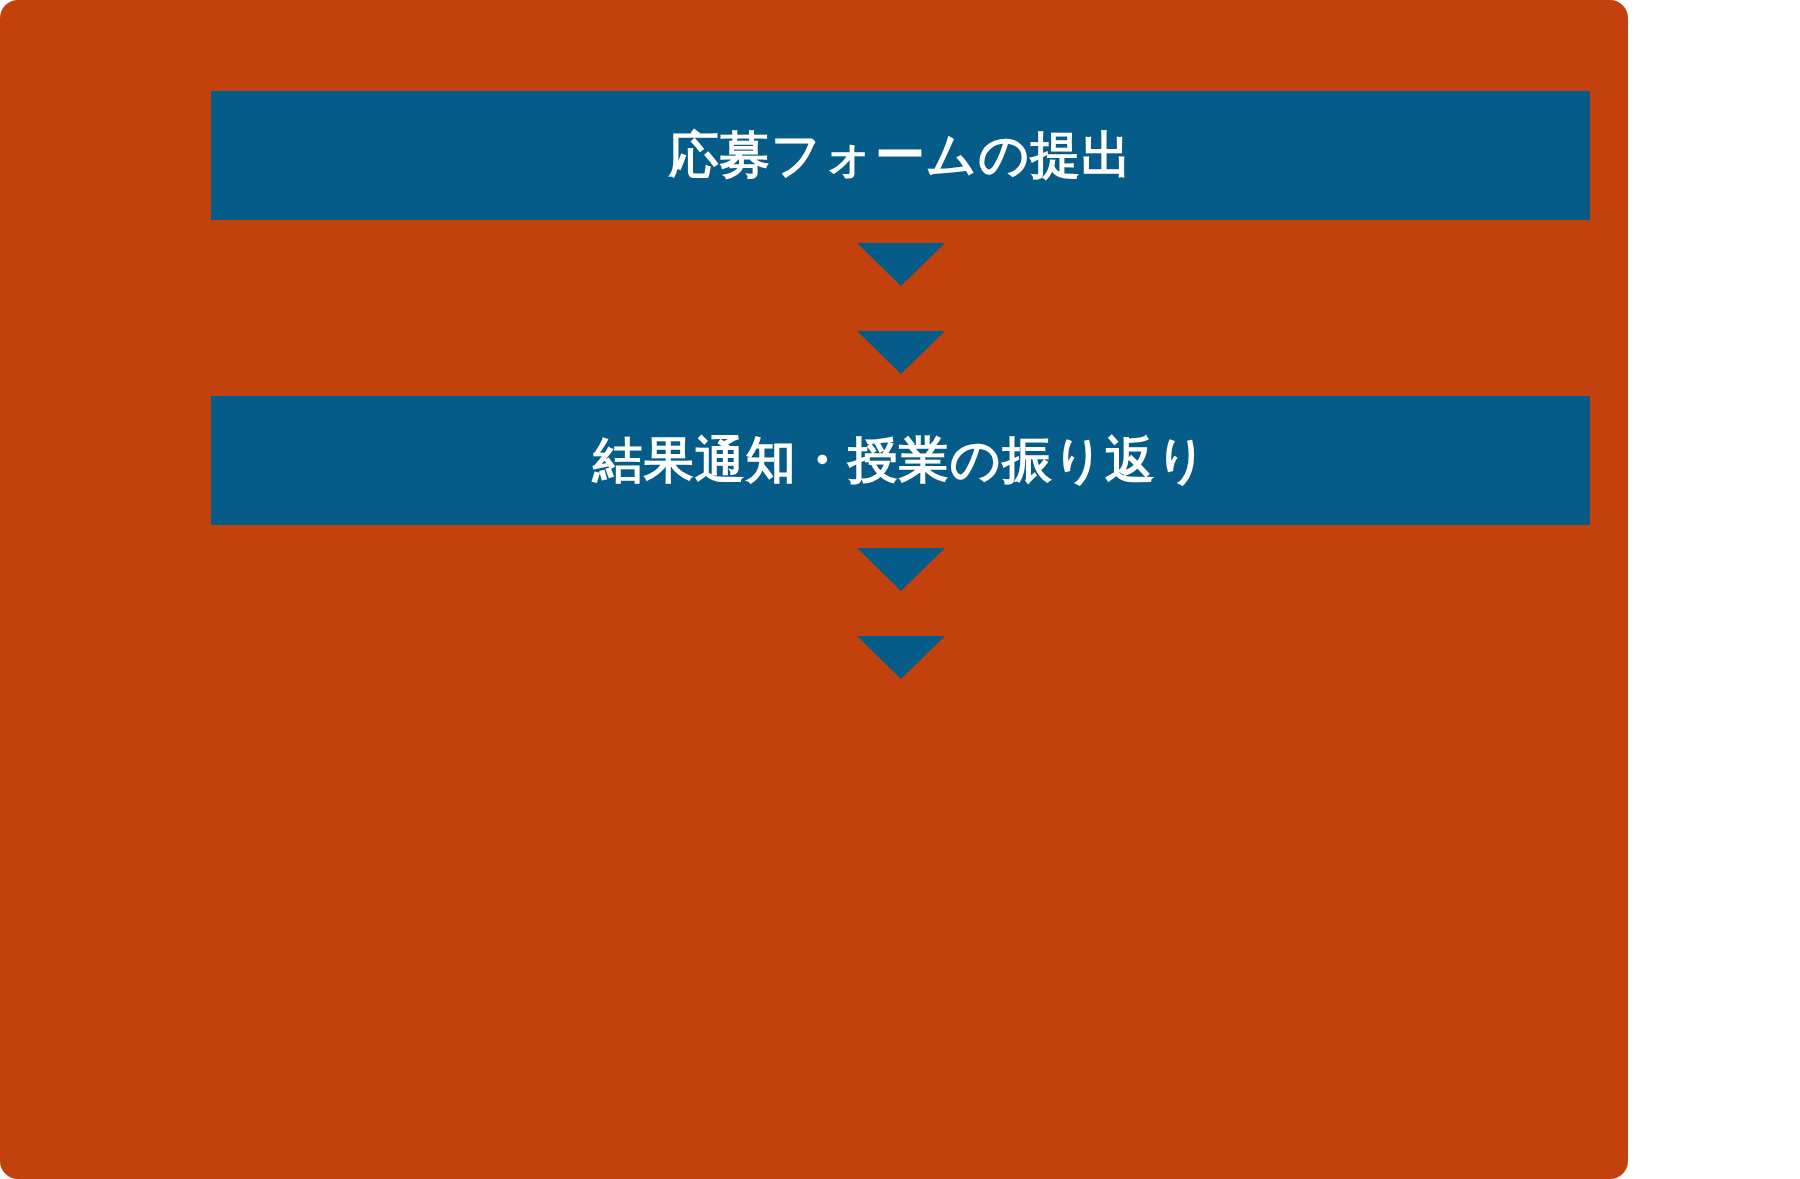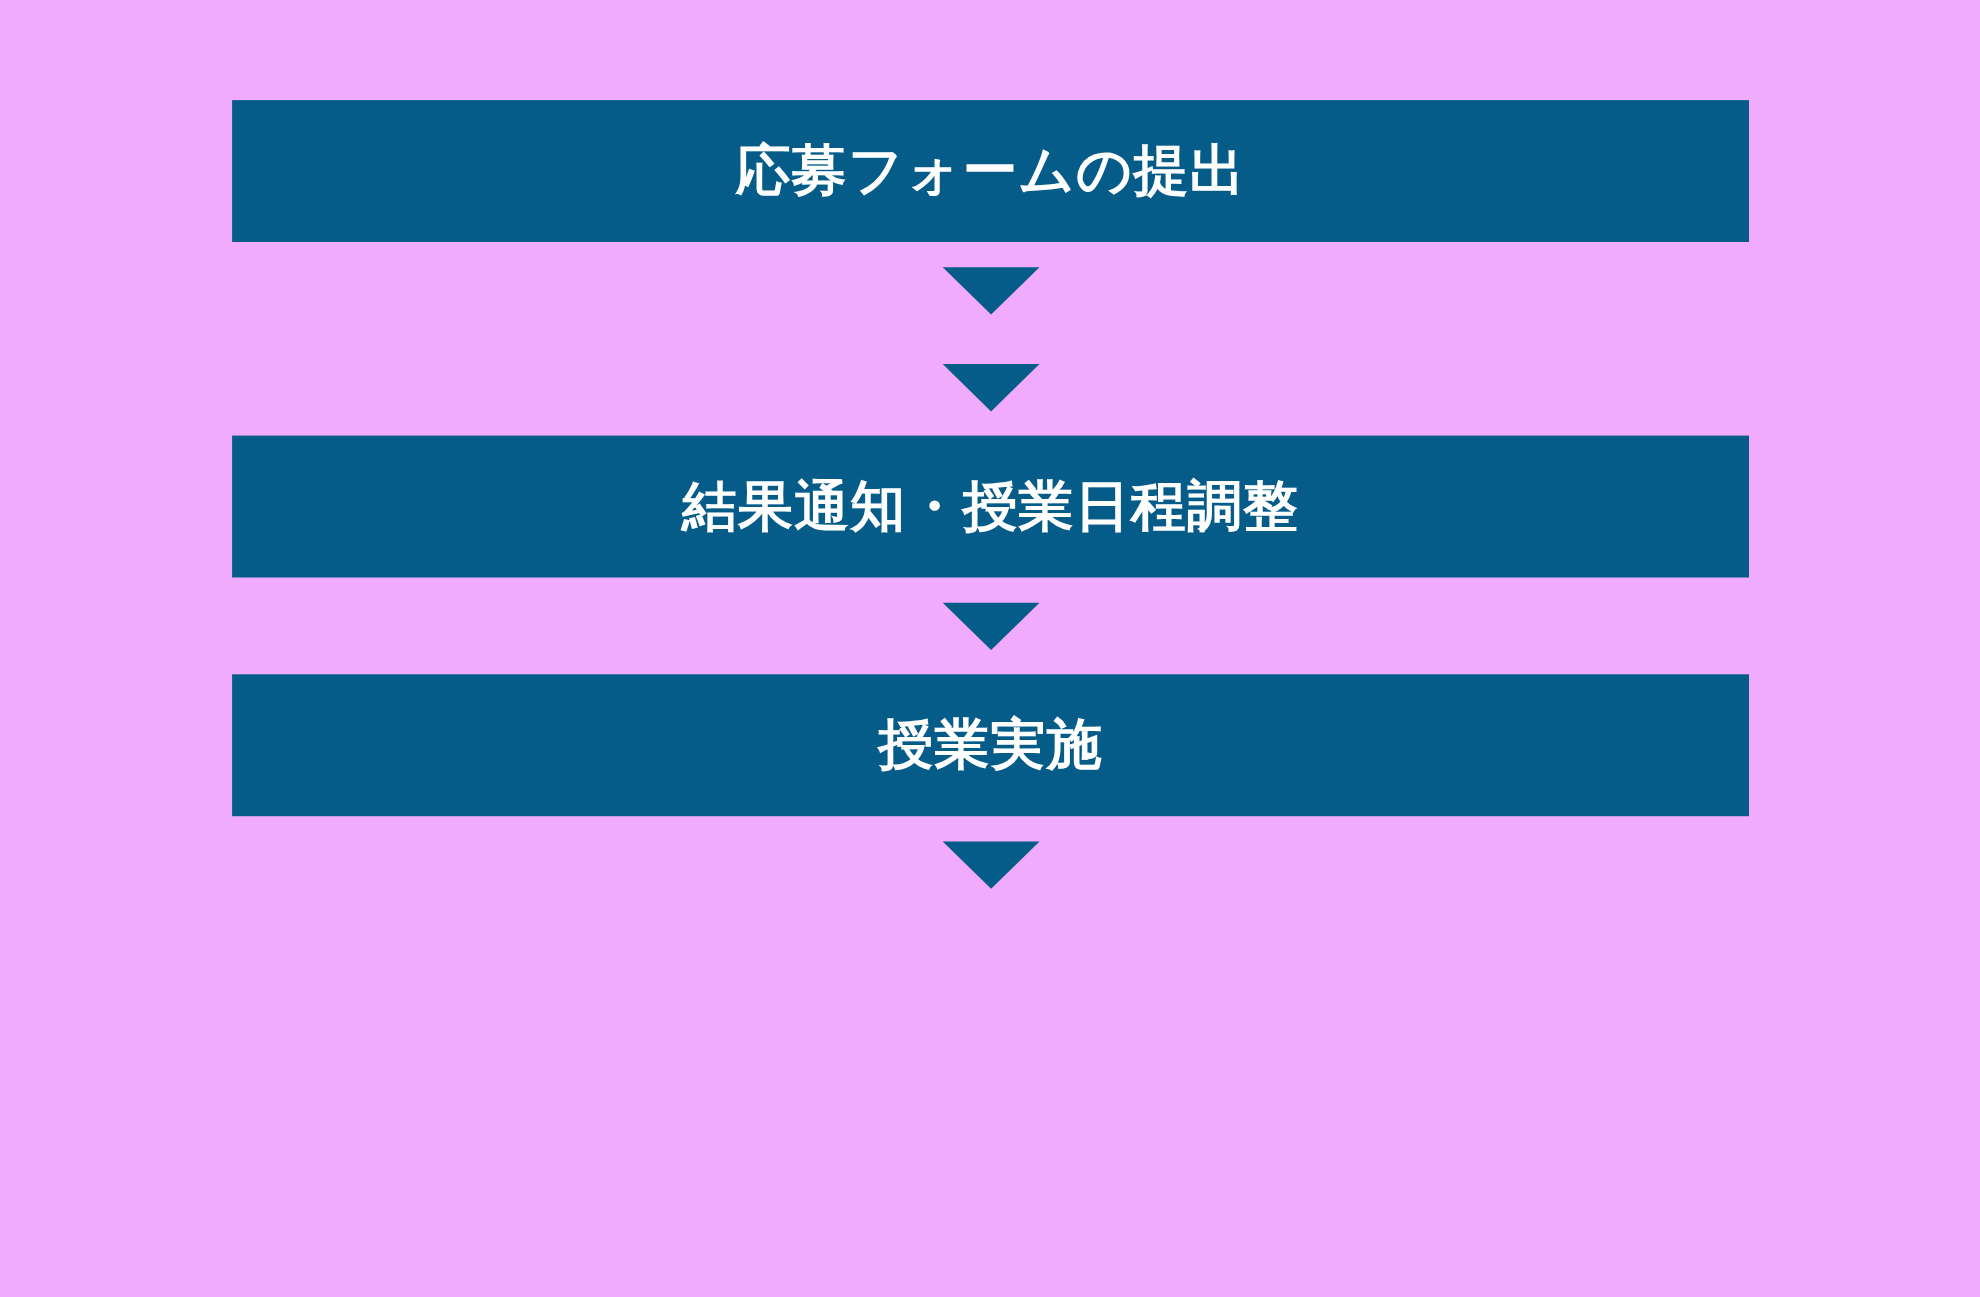--- a/index.html
+++ b/index.html
@@ -10,24 +10,25 @@
   body {
     width: 1800px;
     height: 1179px;
     background: #ffffff;
     font-family: "DejaVu Sans", "Liberation Sans", sans-serif;
     overflow: hidden;
   }
 
   #flow-canvas {
     position: relative;
-    width: 1800px;
+    width: 1628px;
     height: 1179px;
-    background: #f0abfc;
+    background: #c2410c;
     box-sizing: border-box;
+    border-radius: 18px;
   }
 
   .flow-stack {
     position: absolute;
     left: 211px;
     top: 91px;
     width: 1379px;
     display: flex;
     flex-direction: column;
     align-items: stretch;
@@ -87,30 +88,27 @@
     <div class="flow-connector">
       <span class="flow-arrow"></span>
     </div>
 
 
     <div class="flow-connector">
       <span class="flow-arrow"></span>
     </div>
 
     <div class="flow-step">
-      <span class="flow-step-label">結果通知・授業日程調整</span>
+      <span class="flow-step-label">結果通知・授業の振り返り</span>
     </div>
 
     <div class="flow-connector">
       <span class="flow-arrow"></span>
     </div>
 
-    <div class="flow-step">
-      <span class="flow-step-label">授業実施</span>
-    </div>
 
     <div class="flow-connector">
       <span class="flow-arrow"></span>
     </div>
 
 
   </div>
 
 </div>
 

